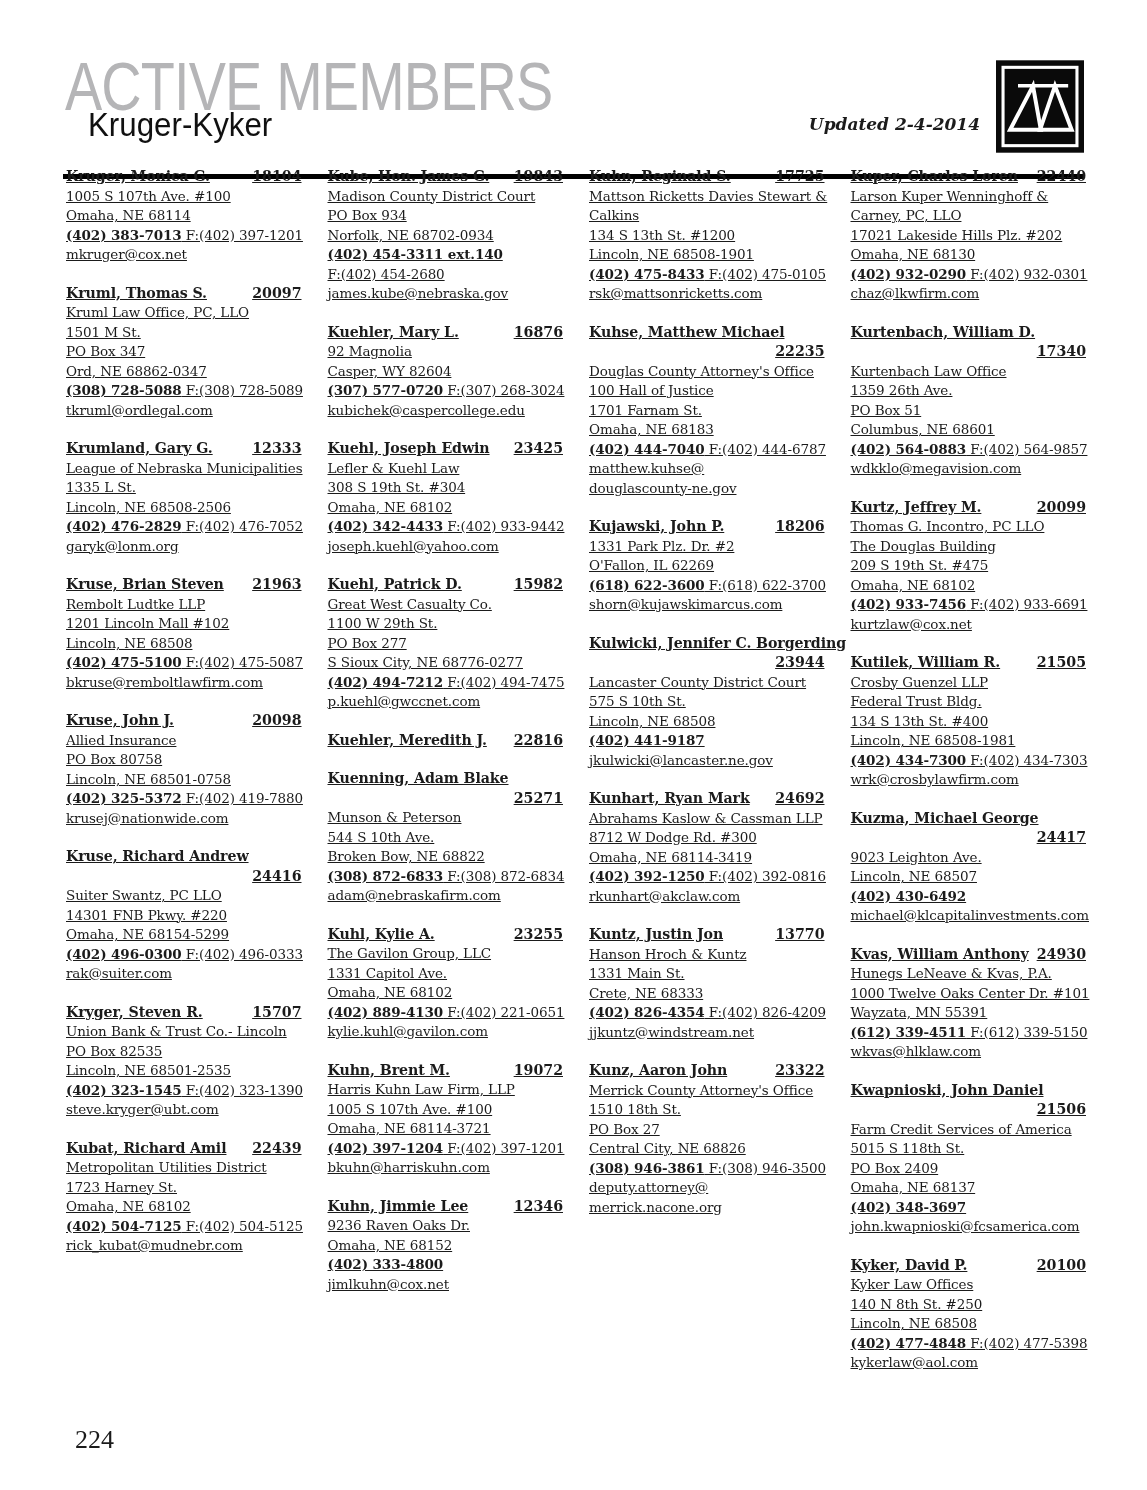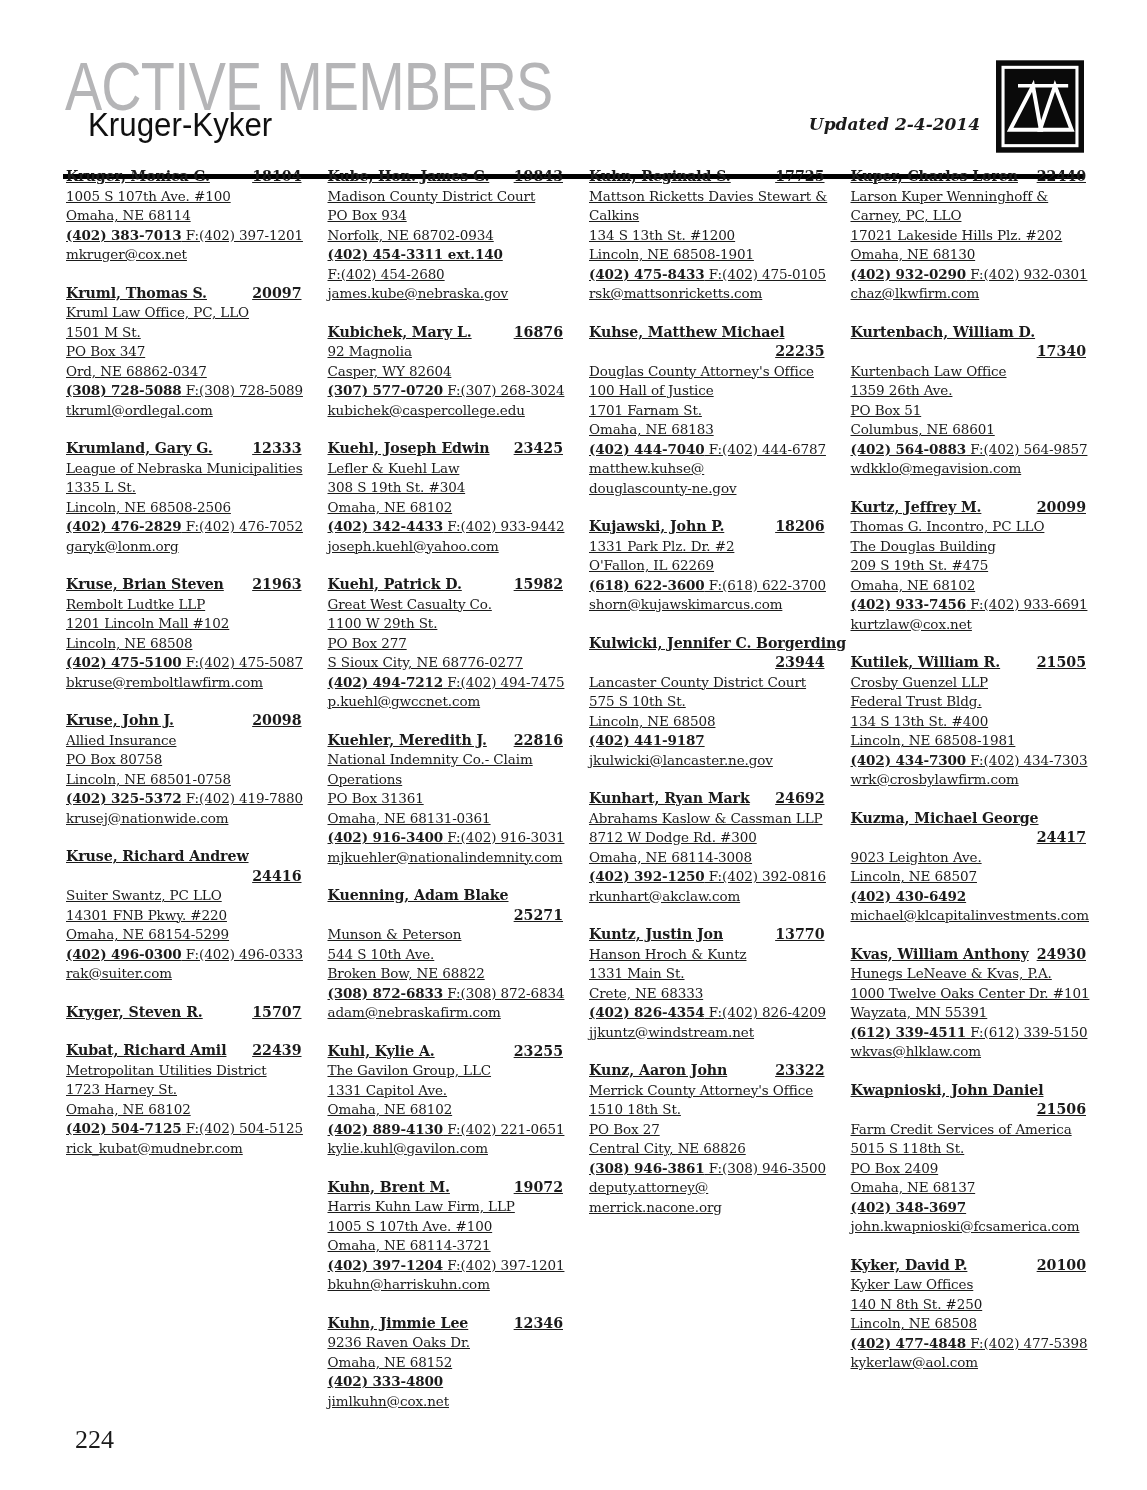--- a/index.html
+++ b/index.html
@@ -164,20 +164,27 @@
           <div class="entry-line"><span class="bold">(402) 496-0300</span><span> F:(402) 496-0333</span></div>
           <div class="entry-line">rak@suiter.com</div>
         </div>
   </div>
 
   <div class="entry">
     <div class="entry-head">
       <span class="entry-name">Kryger, Steven R.</span>
       <span class="entry-id">15707</span>
     </div>
+    <div>
+          <div class="entry-line">Union Bank &amp; Trust Co.- Lincoln</div>
+          <div class="entry-line">PO Box 82535</div>
+          <div class="entry-line">Lincoln, NE 68501-2535</div>
+          <div class="entry-line"><span class="bold">(402) 323-1545</span><span> F:(402) 323-1390</span></div>
+          <div class="entry-line">steve.kryger@ubt.com</div>
+        </div>
   </div>
 
 
   <div class="entry">
     <div class="entry-head">
       <span class="entry-name">Kubat, Richard Amil</span>
       <span class="entry-id">22439</span>
     </div>
     <div>
           <div class="entry-line">Metropolitan Utilities District</div>
@@ -199,21 +206,21 @@
           <div class="entry-line">PO Box 934</div>
           <div class="entry-line">Norfolk, NE 68702-0934</div>
           <div class="entry-line"><span class="bold">(402) 454-3311 ext.140</span></div>
           <div class="entry-line">F:(402) 454-2680</div>
           <div class="entry-line">james.kube@nebraska.gov</div>
         </div>
   </div>
 
   <div class="entry">
     <div class="entry-head">
-      <span class="entry-name">Kubichek, Mary L.</span>
+      <span class="entry-name">Kuehler, Mary L.</span>
       <span class="entry-id">16876</span>
     </div>
     <div>
           <div class="entry-line">92 Magnolia</div>
           <div class="entry-line">Casper, WY 82604</div>
           <div class="entry-line"><span class="bold">(307) 577-0720</span><span> F:(307) 268-3024</span></div>
           <div class="entry-line">kubichek@caspercollege.edu</div>
         </div>
   </div>
 
@@ -244,28 +251,20 @@
           <div class="entry-line"><span class="bold">(402) 494-7212</span><span> F:(402) 494-7475</span></div>
           <div class="entry-line">p.kuehl@gwccnet.com</div>
         </div>
   </div>
 
   <div class="entry">
     <div class="entry-head">
       <span class="entry-name">Kuehler, Meredith J.</span>
       <span class="entry-id">22816</span>
     </div>
-    <div>
-          <div class="entry-line">National Indemnity Co.- Claim</div>
-          <div class="entry-line">Operations</div>
-          <div class="entry-line">PO Box 31361</div>
-          <div class="entry-line">Omaha, NE 68131-0361</div>
-          <div class="entry-line"><span class="bold">(402) 916-3400</span><span> F:(402) 916-3031</span></div>
-          <div class="entry-line">mjkuehler@nationalindemnity.com</div>
-        </div>
   </div>
 
   <div class="entry">
     <div class="entry-head">
       <span class="entry-name">Kuenning, Adam Blake</span>
       <span class="entry-id">25271</span>
     </div>
     <div>
           <div class="entry-line">Munson &amp; Peterson</div>
           <div class="entry-line">544 S 10th Ave.</div>
@@ -377,21 +376,21 @@
   </div>
 
   <div class="entry">
     <div class="entry-head">
       <span class="entry-name">Kunhart, Ryan Mark</span>
       <span class="entry-id">24692</span>
     </div>
     <div>
           <div class="entry-line">Abrahams Kaslow &amp; Cassman LLP</div>
           <div class="entry-line">8712 W Dodge Rd. #300</div>
-          <div class="entry-line">Omaha, NE 68114-3008</div>
+          <div class="entry-line">Omaha, NE 68114-3419</div>
           <div class="entry-line"><span class="bold">(402) 392-1250</span><span> F:(402) 392-0816</span></div>
           <div class="entry-line">rkunhart@akclaw.com</div>
         </div>
   </div>
 
   <div class="entry">
     <div class="entry-head">
       <span class="entry-name">Kuntz, Justin Jon</span>
       <span class="entry-id">13770</span>
     </div>

